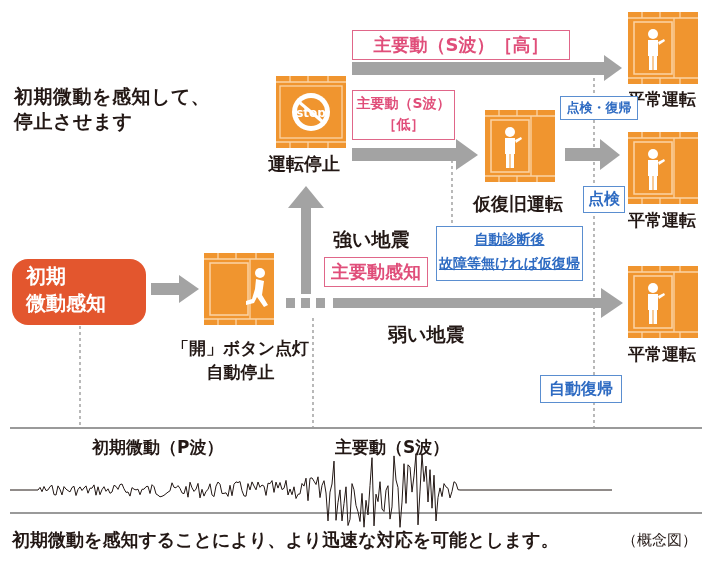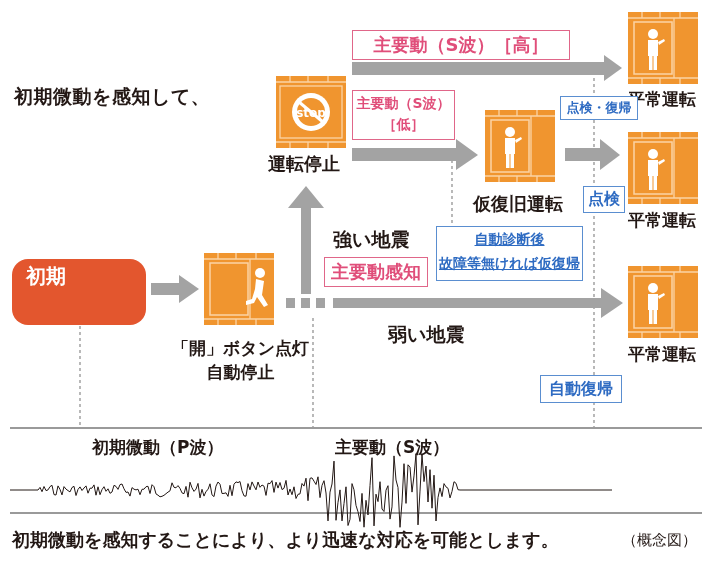--- a/index.html
+++ b/index.html
@@ -132,24 +132,26 @@
     <use href="#person-standing"></use>
   </g>
 
   <g>
     <polyline id="wave" fill="none" stroke="#231815" stroke-width="1" points="10,490.0 12,490.0 14,490.0 16,490.0 18,490.0 20,490.0 22,490.0 24,490.0 26,490.0 28,490.0 30,490.0 32,490.0 34,490.0 36,490.0 38,490.0 40,487.4 42,491.7 44,486.5 46,490.6 48,489.9 50,486.6 52,485.3 54,494.6 56,495.0 58,485.9 60,489.4 62,494.9 64,486.6 66,489.1 68,490.6 70,491.9 72,487.5 74,486.3 76,495.5 78,489.4 80,486.9 82,490.5 84,488.0 86,485.9 88,493.2 90,488.2 92,488.2 94,484.9 96,495.2 98,486.8 100,494.7 102,489.6 104,486.7 106,491.3 108,488.8 110,493.3 112,492.0 114,485.3 116,486.4 118,489.4 120,484.6 122,484.0 124,488.8 126,492.4 128,492.0 130,496.1 132,487.6 134,489.2 136,489.9 138,489.2 140,494.7 142,489.3 144,489.2 146,486.7 148,486.3 150,493.5 152,484.7 154,486.7 156,493.9 158,495.2 160,496.8 162,496.3 164,495.3 166,493.7 168,492.1 170,490.8 172,482.8 174,487.3 176,487.8 178,485.6 180,488.4 182,492.9 184,493.7 186,486.4 188,497.2 190,482.2 192,487.8 194,491.4 196,489.1 198,483.4 200,497.9 202,489.3 204,496.1 206,491.4 208,489.5 210,483.8 212,494.9 214,496.6 216,486.1 218,482.0 220,484.2 222,493.5 224,493.4 226,492.8 228,496.4 230,485.3 232,495.7 234,484.2 236,481.9 238,482.6 240,481.5 242,490.7 244,495.9 246,496.2 248,483.6 250,489.9 252,481.9 254,486.0 256,489.8 258,482.0 260,487.3 262,485.0 264,486.2 266,495.4 268,483.2 270,483.7 272,480.6 274,492.4 276,482.1 278,488.1 280,482.5 282,489.6 284,488.3 286,480.4 288,495.0 290,489.0 292,494.7 294,486.8 296,498.5 298,494.3 300,493.9 302,483.5 304,486.1 306,478.2 308,500.7 310,478.3 312,477.9 314,481.2 316,484.5 318,476.8 320,497.6 322,485.4 324,480.7 326,493.0 328,520.9 330,492.1 332,484.0 334,461.1 336,520.3 338,502.3 340,489.9 342,520.9 344,503.5 346,486.8 348,525.5 350,519.3 352,483.6 354,489.8 356,505.4 358,511.8 360,521.5 362,493.4 364,527.2 366,500.3 368,515.0 370,485.5 372,457.7 374,525.9 376,494.2 378,501.6 380,481.7 382,509.0 384,511.5 386,490.2 388,485.7 390,519.1 392,506.9 394,455.9 396,480.0 398,487.5 400,527.3 402,502.1 404,463.7 406,503.4 408,464.8 410,467.2 412,492.1 414,475.9 416,453.6 418,524.9 420,491.1 422,454.7 424,481.6 426,466.0 428,502.0 430,469.7 432,508.2 434,475.2 436,521.0 438,497.5 440,487.9 442,496.6 444,483.6 446,486.9 448,488.3 450,497.9 452,491.4 454,481.7 456,483.3 458,489.7 460,490.0 462,490.0 464,490.0 466,490.0 468,490.0 470,490.0 472,490.0 474,490.0 476,490.0 478,490.0 480,490.0 482,490.0 484,490.0 486,490.0 488,490.0 490,490.0 492,490.0 494,490.0 496,490.0 498,490.0 500,490.0 502,490.0 504,490.0 506,490.0 508,490.0 510,490.0 512,490.0 514,490.0 516,490.0 518,490.0 520,490.0 522,490.0 524,490.0 526,490.0 528,490.0 530,490.0 532,490.0 534,490.0 536,490.0 538,490.0 540,490.0 542,490.0 544,490.0 546,490.0 548,490.0 550,490.0 552,490.0 554,490.0 556,490.0 558,490.0 560,490.0 562,490.0 564,490.0 566,490.0 568,490.0 570,490.0 572,490.0 574,490.0 576,490.0 578,490.0 580,490.0 582,490.0 584,490.0 586,490.0 588,490.0 590,490.0 592,490.0 594,490.0 596,490.0 598,490.0 600,490.0 602,490.0 604,490.0 606,490.0 608,490.0 610,490.0 612,490.0"></polyline>
   </g>
 </svg>
 
 <div class="abs intro">
   <div>初期微動を感知して、</div>
+  <div>停止させます</div>
 </div>
 
 <div class="abs detect-box">
   <div>初期</div>
+  <div>微動感知</div>
 </div>
 
 <div class="abs caption" style="left:268px;top:152px;font-size:18px;">運転停止</div>
 
 <div class="abs caption" style="left:168px;top:336px;width:145px;line-height:24px;">
   <div>「開」ボタン点灯</div>
   <div>自動停止</div>
 </div>
 
 <div class="abs caption" style="left:473px;top:192px;font-size:18px;">仮復旧運転</div>

